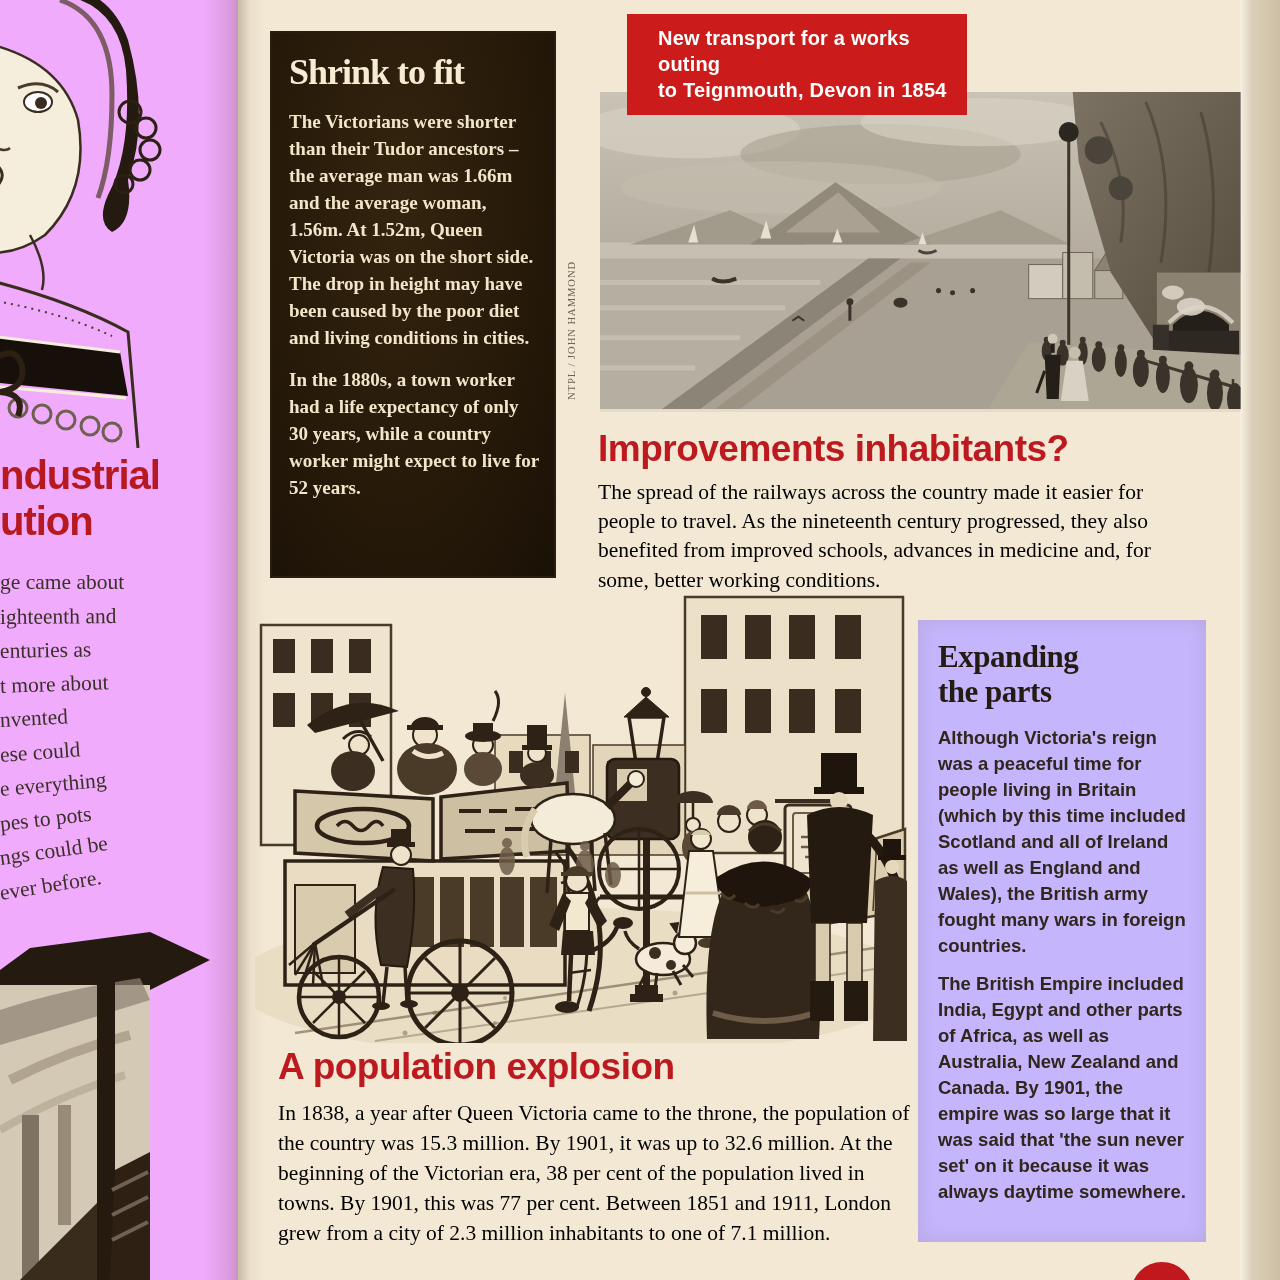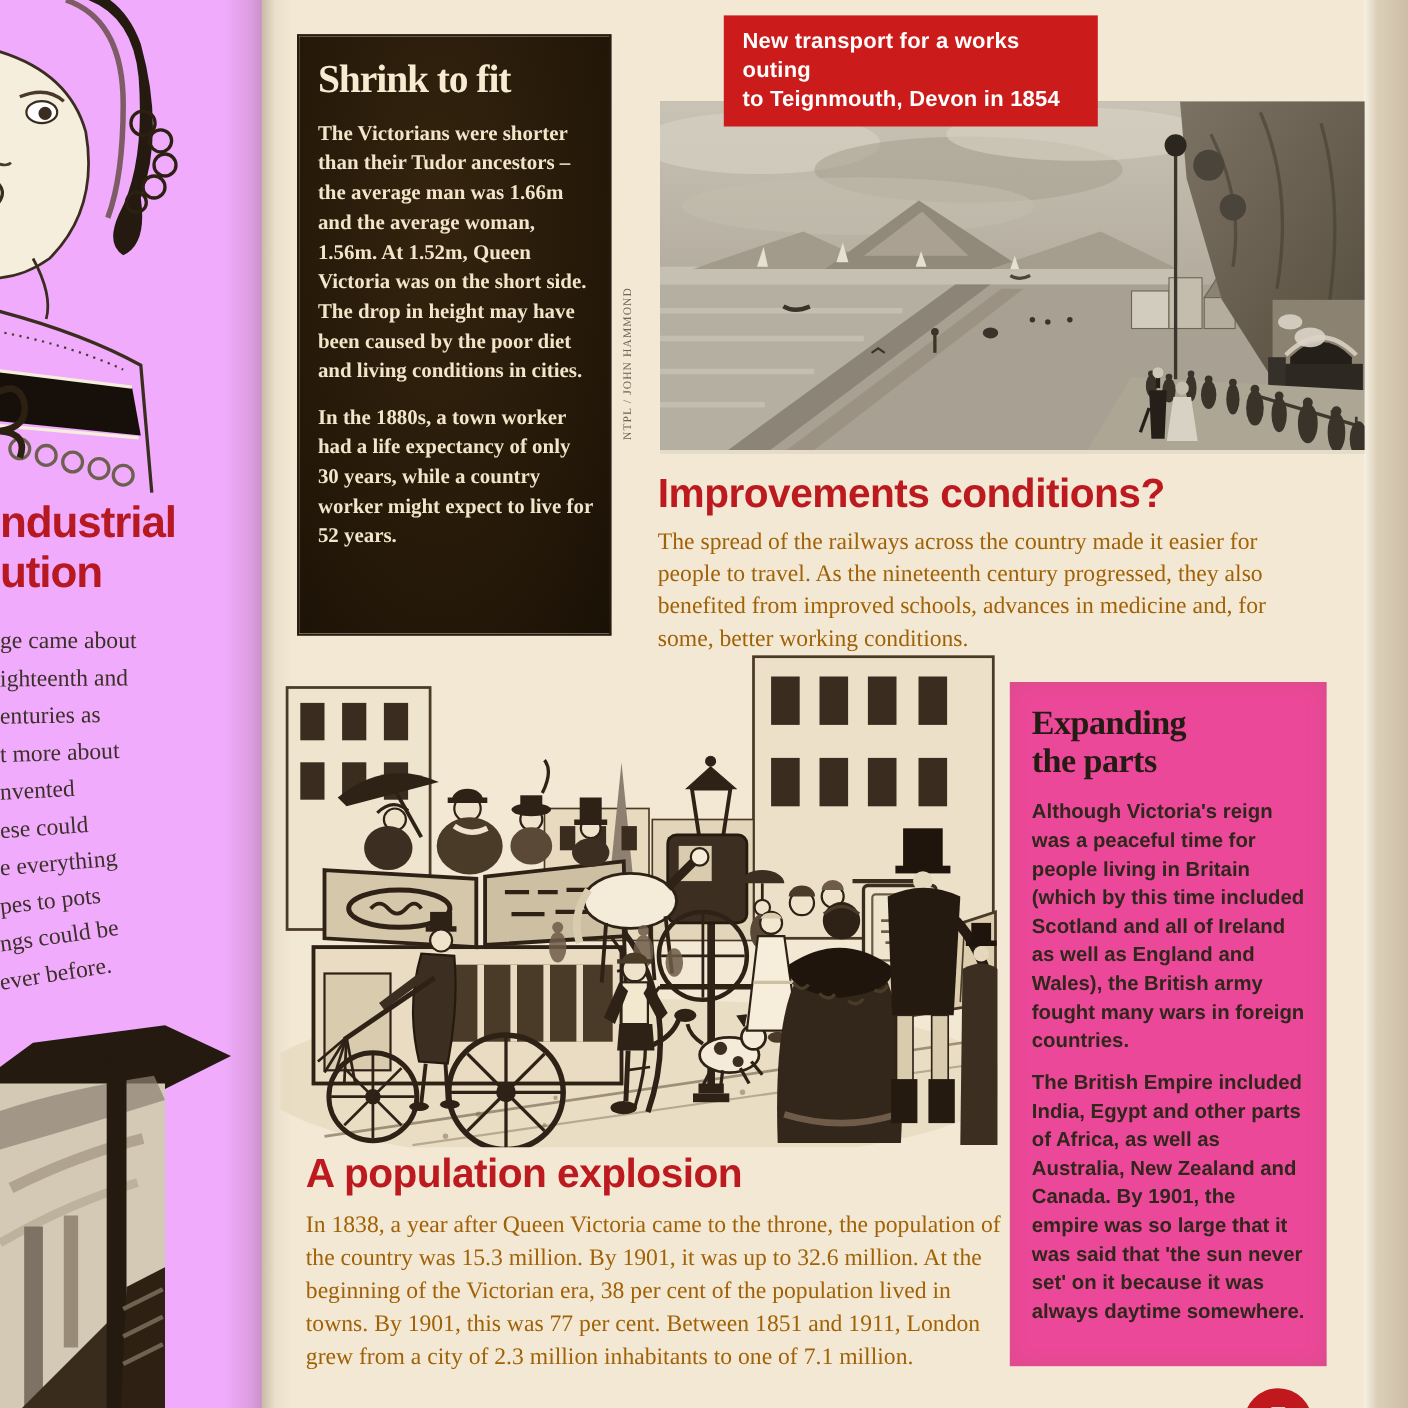--- a/index.html
+++ b/index.html
@@ -16,39 +16,39 @@
      background:linear-gradient(90deg,rgba(90,70,45,0) 0%,rgba(90,70,45,.14) 40%,rgba(90,70,45,.26) 56%,rgba(90,70,45,.05) 75%,rgba(90,70,45,0) 100%);}
   #right-edge{left:1240px;top:0;width:40px;height:1280px;
      background:linear-gradient(90deg,rgba(255,255,255,.35) 0%,rgba(120,95,60,.18) 30%,rgba(120,95,60,.30) 100%);}
   
   #shrink-box{left:272px;top:33px;width:282px;height:543px;box-sizing:border-box;
      background:radial-gradient(ellipse at 45% 30%, #34240f 0%, #271a09 55%, #1a1106 100%);
      padding:18px 15px 0 17px;box-shadow:0 0 0 2px #2a1d10;font-family:Liberation Serif, serif;}
   #shrink-box .title{color:#f6ecd2;font-size:36px;font-weight:bold;letter-spacing:-1px;margin-bottom:16px;}
   #shrink-box p{color:#f1e6ca;font-size:19px;font-weight:bold;line-height:1.42;margin:0 0 15px 0;letter-spacing:0;}
   
-  #photo-caption{left:658px;top:14px;width:340px;box-sizing:border-box;background:#cb1c1b;
-     padding:11px 14px 12px 17px;z-index:5;}
+  #photo-caption{left:627px;top:14px;width:340px;box-sizing:border-box;background:#cb1c1b;
+     padding:11px 14px 12px 31px;z-index:5;}
   #photo-caption div{color:#ffffff;font-size:20px;font-weight:bold;line-height:1.3;letter-spacing:.2px;}
   
   #photo{left:600px;top:92px;width:641px;height:317px;background:#b8b2a5;overflow:hidden;
      border-bottom:3px solid #e4dbc8;}
   #photo-credit{left:566px;top:250px;width:16px;height:160px;color:#6e6252;
      font-family:"Liberation Serif",serif;font-size:10.5px;letter-spacing:1px;
      writing-mode:vertical-rl;transform:rotate(180deg);text-align:center;white-space:nowrap;}
   
   .h-red{color:#bd1a20;font-weight:bold;letter-spacing:-.5px;font-size:37px;}
-  .serif{font-family:"Liberation Serif",serif;color:#a16207;font-size:21.5px;line-height:1.36;}
+  .serif{font-family:"Liberation Serif",serif;color:#000000;font-size:21.5px;line-height:1.36;}
   #improvements-head{left:598px;top:428px;}
   #improvements-body{left:598px;top:478px;width:600px;}
   #population-head{left:278px;top:1046px;}
   #population-body{left:278px;top:1098px;width:638px;line-height:1.40;}
   
   #empire-box{left:918px;top:620px;width:288px;height:622px;box-sizing:border-box;
-     background:#ec4899;padding:20px 19px 0 20px;box-shadow:inset 0 0 18px rgba(120,100,60,.18);}
+     background:#c4b5fd;padding:20px 19px 0 20px;box-shadow:inset 0 0 18px rgba(120,100,60,.18);}
   #empire-box .title{font-family:"Liberation Serif",serif;font-weight:bold;color:#241b12;
      font-size:31px;line-height:1.12;margin-bottom:16px;letter-spacing:-.5px;}
   #empire-box p{color:#30261b;font-size:18.5px;font-weight:bold;line-height:1.40;margin:0 0 13px 0;}
   
   #street{left:255px;top:593px;width:652px;height:450px;}
   
   #page-circle{left:1131px;top:1262px;width:62px;height:62px;border-radius:50%;background:#c0181c;
      color:#fff;font-weight:bold;font-size:30px;text-align:center;line-height:58px;}
   svg{display:block;}
 </style>
@@ -246,21 +246,21 @@
           <polygon points="160,146 166,128 171,146"></polygon>
         <polygon points="232,150 237,136 242,150"></polygon>
           <polygon points="318,152 322,140 326,152"></polygon>
       </g>
       <path d="M112,186 q10,6 24,0" stroke="#3a332a" stroke-width="4" fill="none"></path>
       <path d="M318,158 q8,5 18,0" stroke="#4a443a" stroke-width="3" fill="none"></path>
     </svg>
   </div>
   <div class="abs" id="photo-credit">NTPL / JOHN HAMMOND</div>
 
-  <div class="abs h-red" id="improvements-head">Improvements conditions?</div>
+  <div class="abs h-red" id="improvements-head">Improvements inhabitants?</div>
   <div class="abs serif" id="improvements-body">The spread of the railways across the country made it easier for people to travel. As the nineteenth century progressed, they also benefited from improved schools, advances in medicine and, for some, better working conditions.</div>
 
   <svg class="abs" id="street" viewBox="0 0 652 450">
 
     <ellipse cx="320" cy="390" rx="340" ry="75" fill="#e6d9bf" opacity=".8"></ellipse>
     <path d="M40,440 L640,352" stroke="#6e5c46" stroke-width="2.5" opacity=".6"></path>
     <path d="M120,448 L648,372" stroke="#6e5c46" stroke-width="2" opacity=".4"></path>
     <g fill="#7a6a54" opacity=".5">
       <circle cx="180" cy="420" r="2.5"></circle>
         <circle cx="240" cy="430" r="2"></circle>

